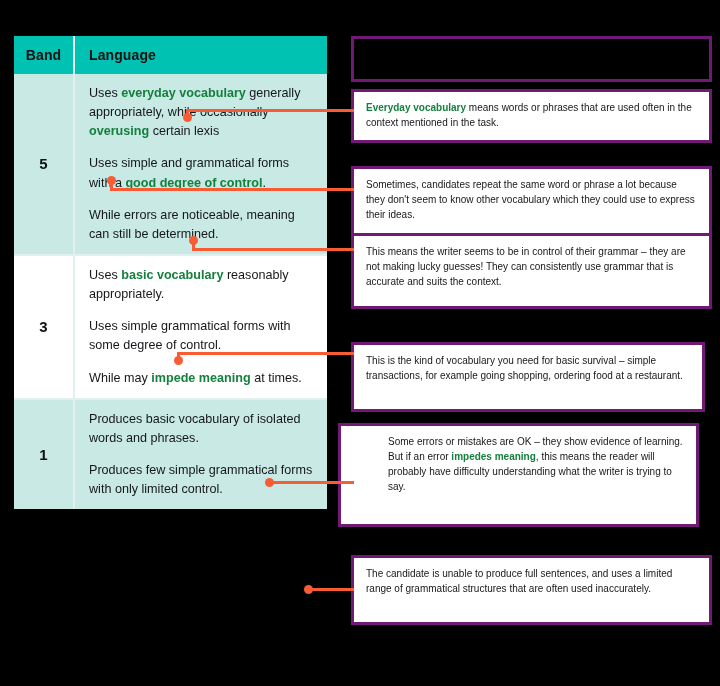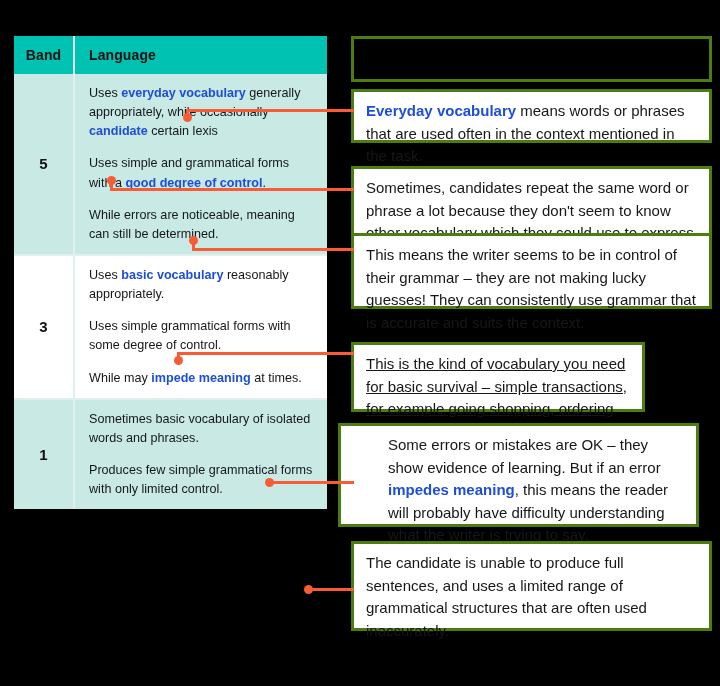--- a/index.html
+++ b/index.html
@@ -68,31 +68,31 @@
   td.lang-cell {
     padding: 10px 12px 10px 14px;
     font-size: 12.6px;
     line-height: 1.52;
     color: #15171a;
   }
   td.lang-cell p { margin: 0 0 13px 0; }
   td.lang-cell p:last-child { margin-bottom: 0; }
 
   .hl {
-    color: #1d4ed8;
+    color: #15803d;
     font-weight: bold;
   }
 
   
   .callout {
     position: absolute;
     box-sizing: border-box;
-    border: 3px solid #4d7c0f;
+    border: 3px solid #701a75;
     background: #FFFFFF;
-    font-size: 15px;
+    font-size: 10px;
     line-height: 1.5;
     color: #15171a;
     padding: 8px 11px 8px 12px;
   }
   .callout.empty {
     background: transparent;
     padding: 0;
   }
 
   
@@ -130,56 +130,56 @@
   <thead>
     <tr>
       <th class="band-head">Band</th>
       <th>Language</th>
     </tr>
   </thead>
   <tbody id="table-body">
       <tr class="tint">
         <td class="band-cell">5</td>
         <td class="lang-cell">
-          <p><span>Uses </span><span class="hl">everyday vocabulary</span><span> generally appropriately, while occasionally </span><span class="hl">candidate</span><span> certain lexis</span></p>
+          <p><span>Uses </span><span class="hl">everyday vocabulary</span><span> generally appropriately, while occasionally </span><span class="hl">overusing</span><span> certain lexis</span></p>
           <p><span>Uses simple and grammatical forms with a </span><span class="hl">good degree of control</span><span>.</span></p>
           <p><span>While errors are noticeable, meaning can still be determined.</span></p>
         </td>
       </tr>
       <tr class="plain">
         <td class="band-cell">3</td>
         <td class="lang-cell">
           <p><span>Uses </span><span class="hl">basic vocabulary</span><span> reasonably appropriately.</span></p>
           <p><span>Uses simple grammatical forms with some degree of control.</span></p>
           <p><span>While may </span><span class="hl">impede meaning</span><span> at times.</span></p>
         </td>
       </tr>
       <tr class="tint">
         <td class="band-cell">1</td>
         <td class="lang-cell">
-          <p><span>Sometimes basic vocabulary of isolated words and phrases.</span></p>
+          <p><span>Produces basic vocabulary of isolated words and phrases.</span></p>
           <p><span>Produces few simple grammatical forms with only limited control.</span></p>
         </td>
       </tr>
     </tbody>
 </table>
 
 <div class="callout empty" id="callout-empty-header" style="left:351px; top:36px; width:361px; height:46px;"></div>
 
 <div class="callout" id="callout-everyday-vocabulary" style="left:351px; top:89px; width:361px; height:54px;"><span class="hl">Everyday vocabulary</span><span> means words or phrases that are used often in the context mentioned in the task.</span></div>
 
 <div class="callout" id="callout-overusing" style="left:351px; top:150px; width:361px; height:70px;margin-top:16px;"><span>Sometimes, candidates repeat the same word or phrase a lot because they don't seem to know other vocabulary which they could use to express their ideas.</span></div>
 
 <div class="callout" id="callout-good-degree-of-control" style="left:351px; top:233px; width:361px; height:76px;"><span>This means the writer seems to be in control of their grammar – they are not making lucky guesses! They can consistently use grammar that is accurate and suits the context.</span></div>
 
-<div class="callout" id="callout-basic-vocabulary" style="left:351px; top:342px; width:294px; height:70px;text-decoration:underline;"><span>This is the kind of vocabulary you need for basic survival – simple transactions, for example going shopping, ordering food at a restaurant.</span></div>
+<div class="callout" id="callout-basic-vocabulary" style="left:351px; top:342px; width:354px; height:70px;"><span>This is the kind of vocabulary you need for basic survival – simple transactions, for example going shopping, ordering food at a restaurant.</span></div>
 
 <div class="callout" id="callout-impede-meaning" style="left:338px; top:423px; width:361px; height:104px;padding-left:47px;"><span>Some errors or mistakes are OK – they show evidence of learning. But if an error </span><span class="hl">impedes meaning</span><span>, this means the reader will probably have difficulty understanding what the writer is trying to say.</span></div>
 
-<div class="callout" id="callout-band-1-explanation" style="left:351px; top:541px; width:361px; height:90px;"><span>The candidate is unable to produce full sentences, and uses a limited range of grammatical structures that are often used inaccurately.</span></div>
+<div class="callout" id="callout-band-1-explanation" style="left:351px; top:555px; width:361px; height:70px;"><span>The candidate is unable to produce full sentences, and uses a limited range of grammatical structures that are often used inaccurately.</span></div>
 
 <div class="connector">
   <div class="line-h" style="left:186px; top:109px; width:168px;"></div>
   <div class="line-v" style="left:186px; top:109px; height:9px;"></div>
   <div class="dot" style="left:183px; top:113px;"></div>
 </div>
 
 <div class="connector">
   <div class="line-h" style="left:110px; top:188px; width:244px;"></div>
   <div class="line-v" style="left:110px; top:179px; height:12px;"></div>

